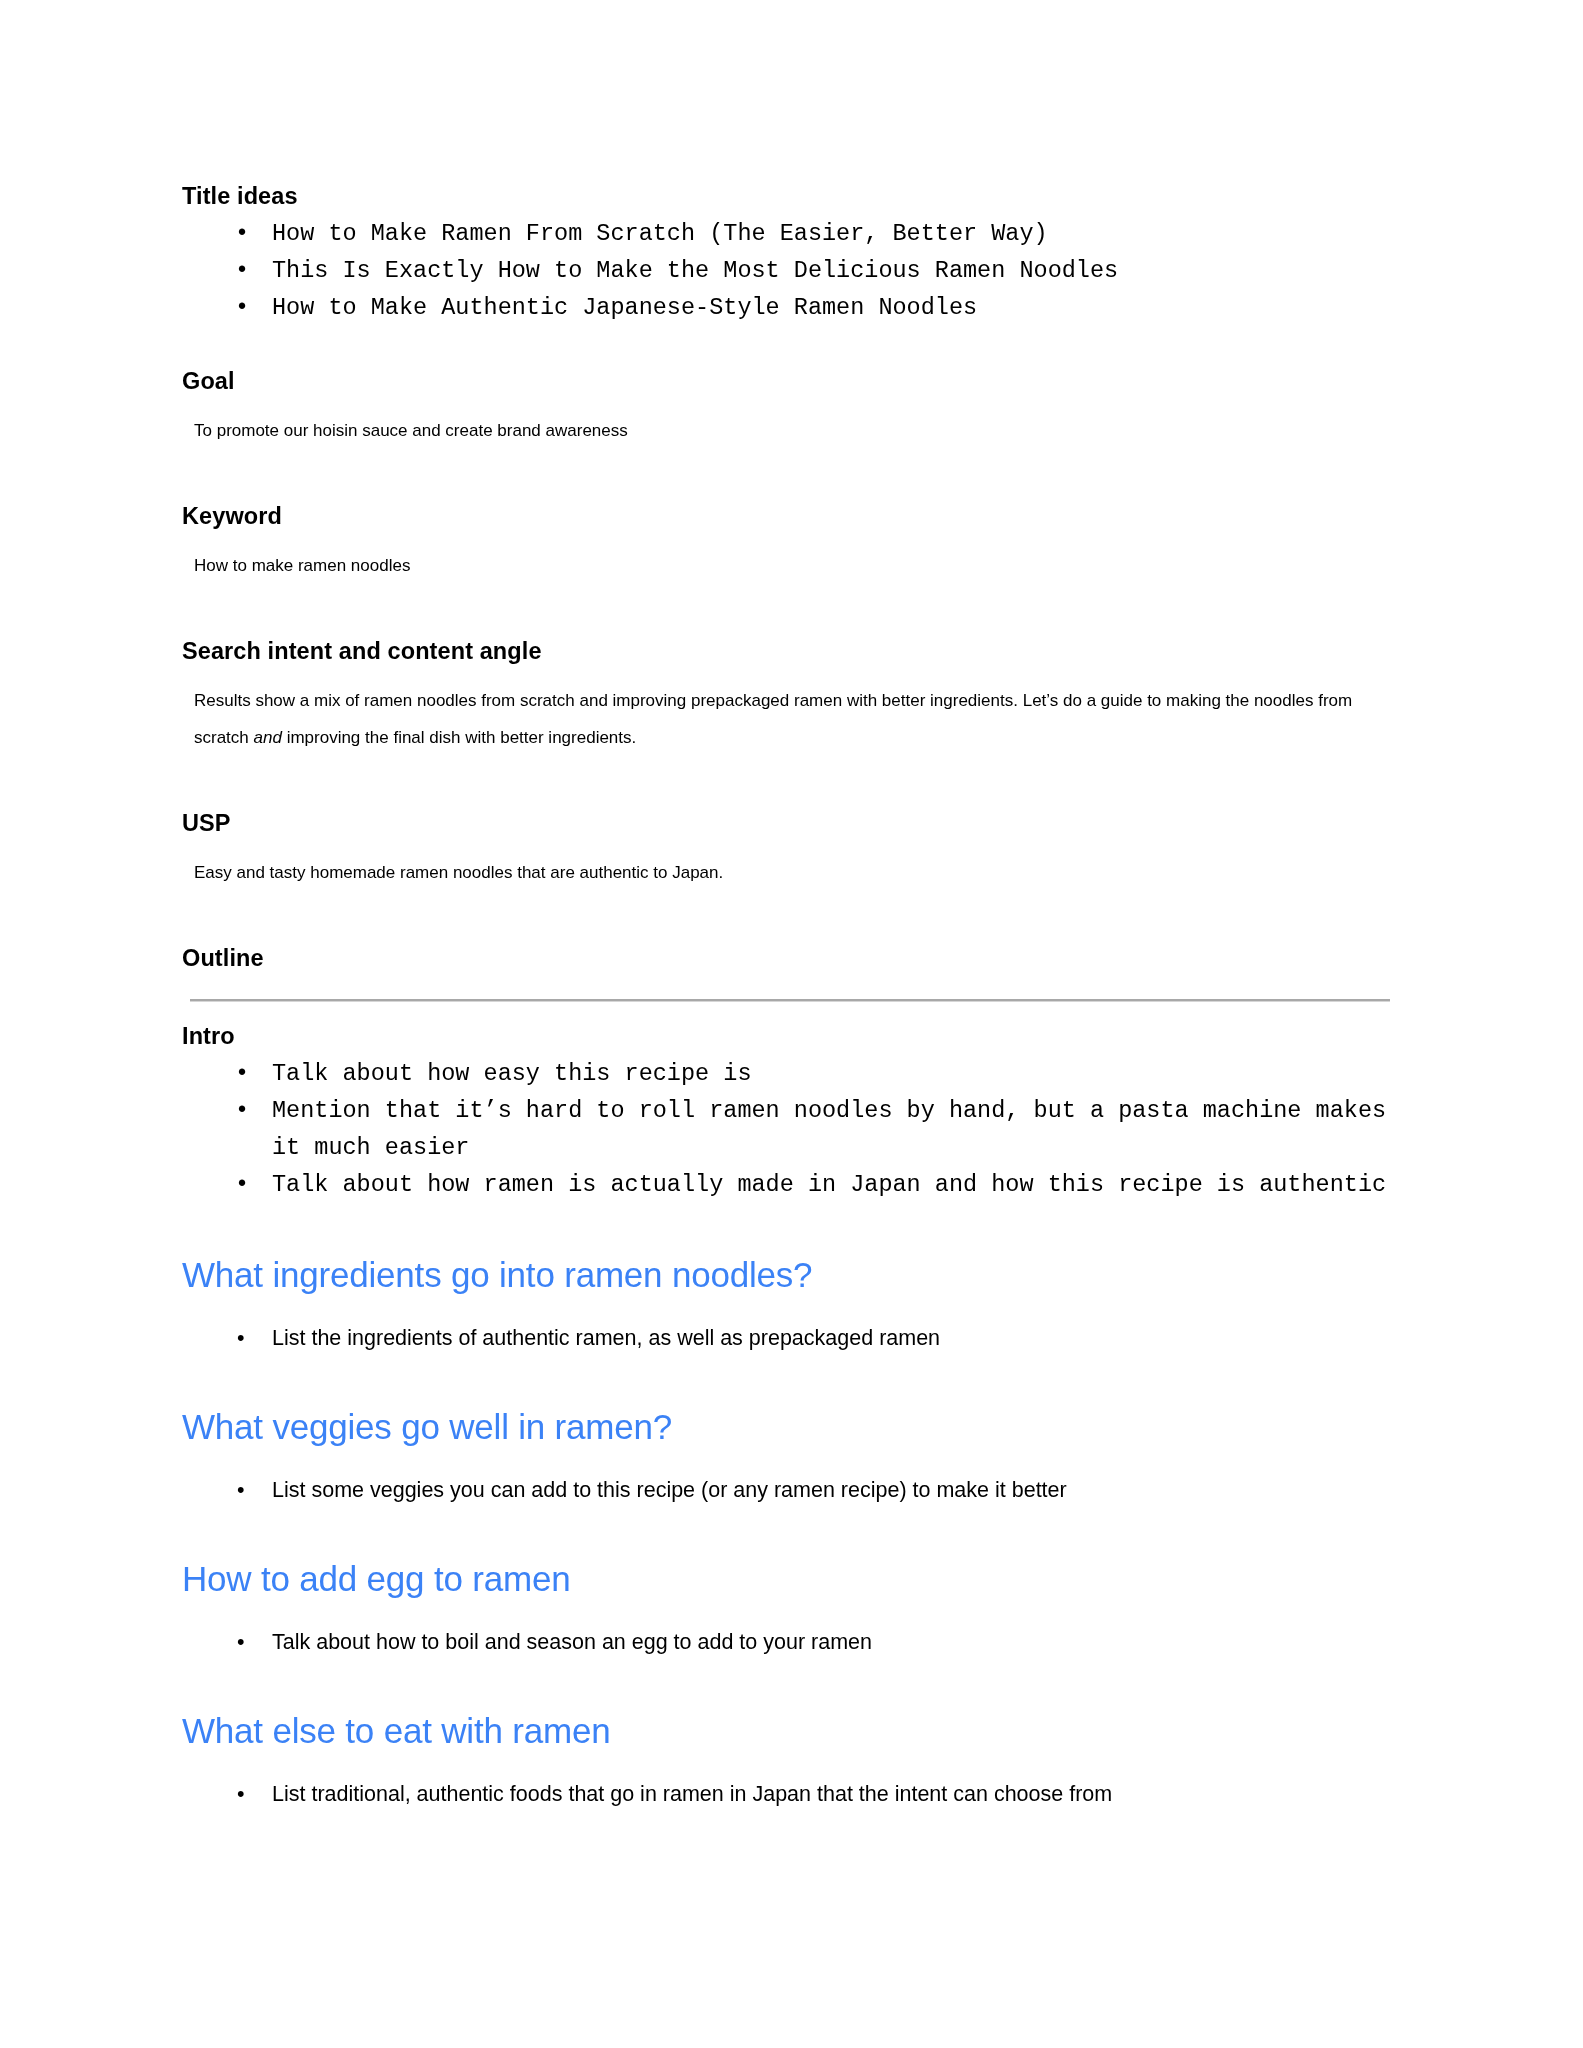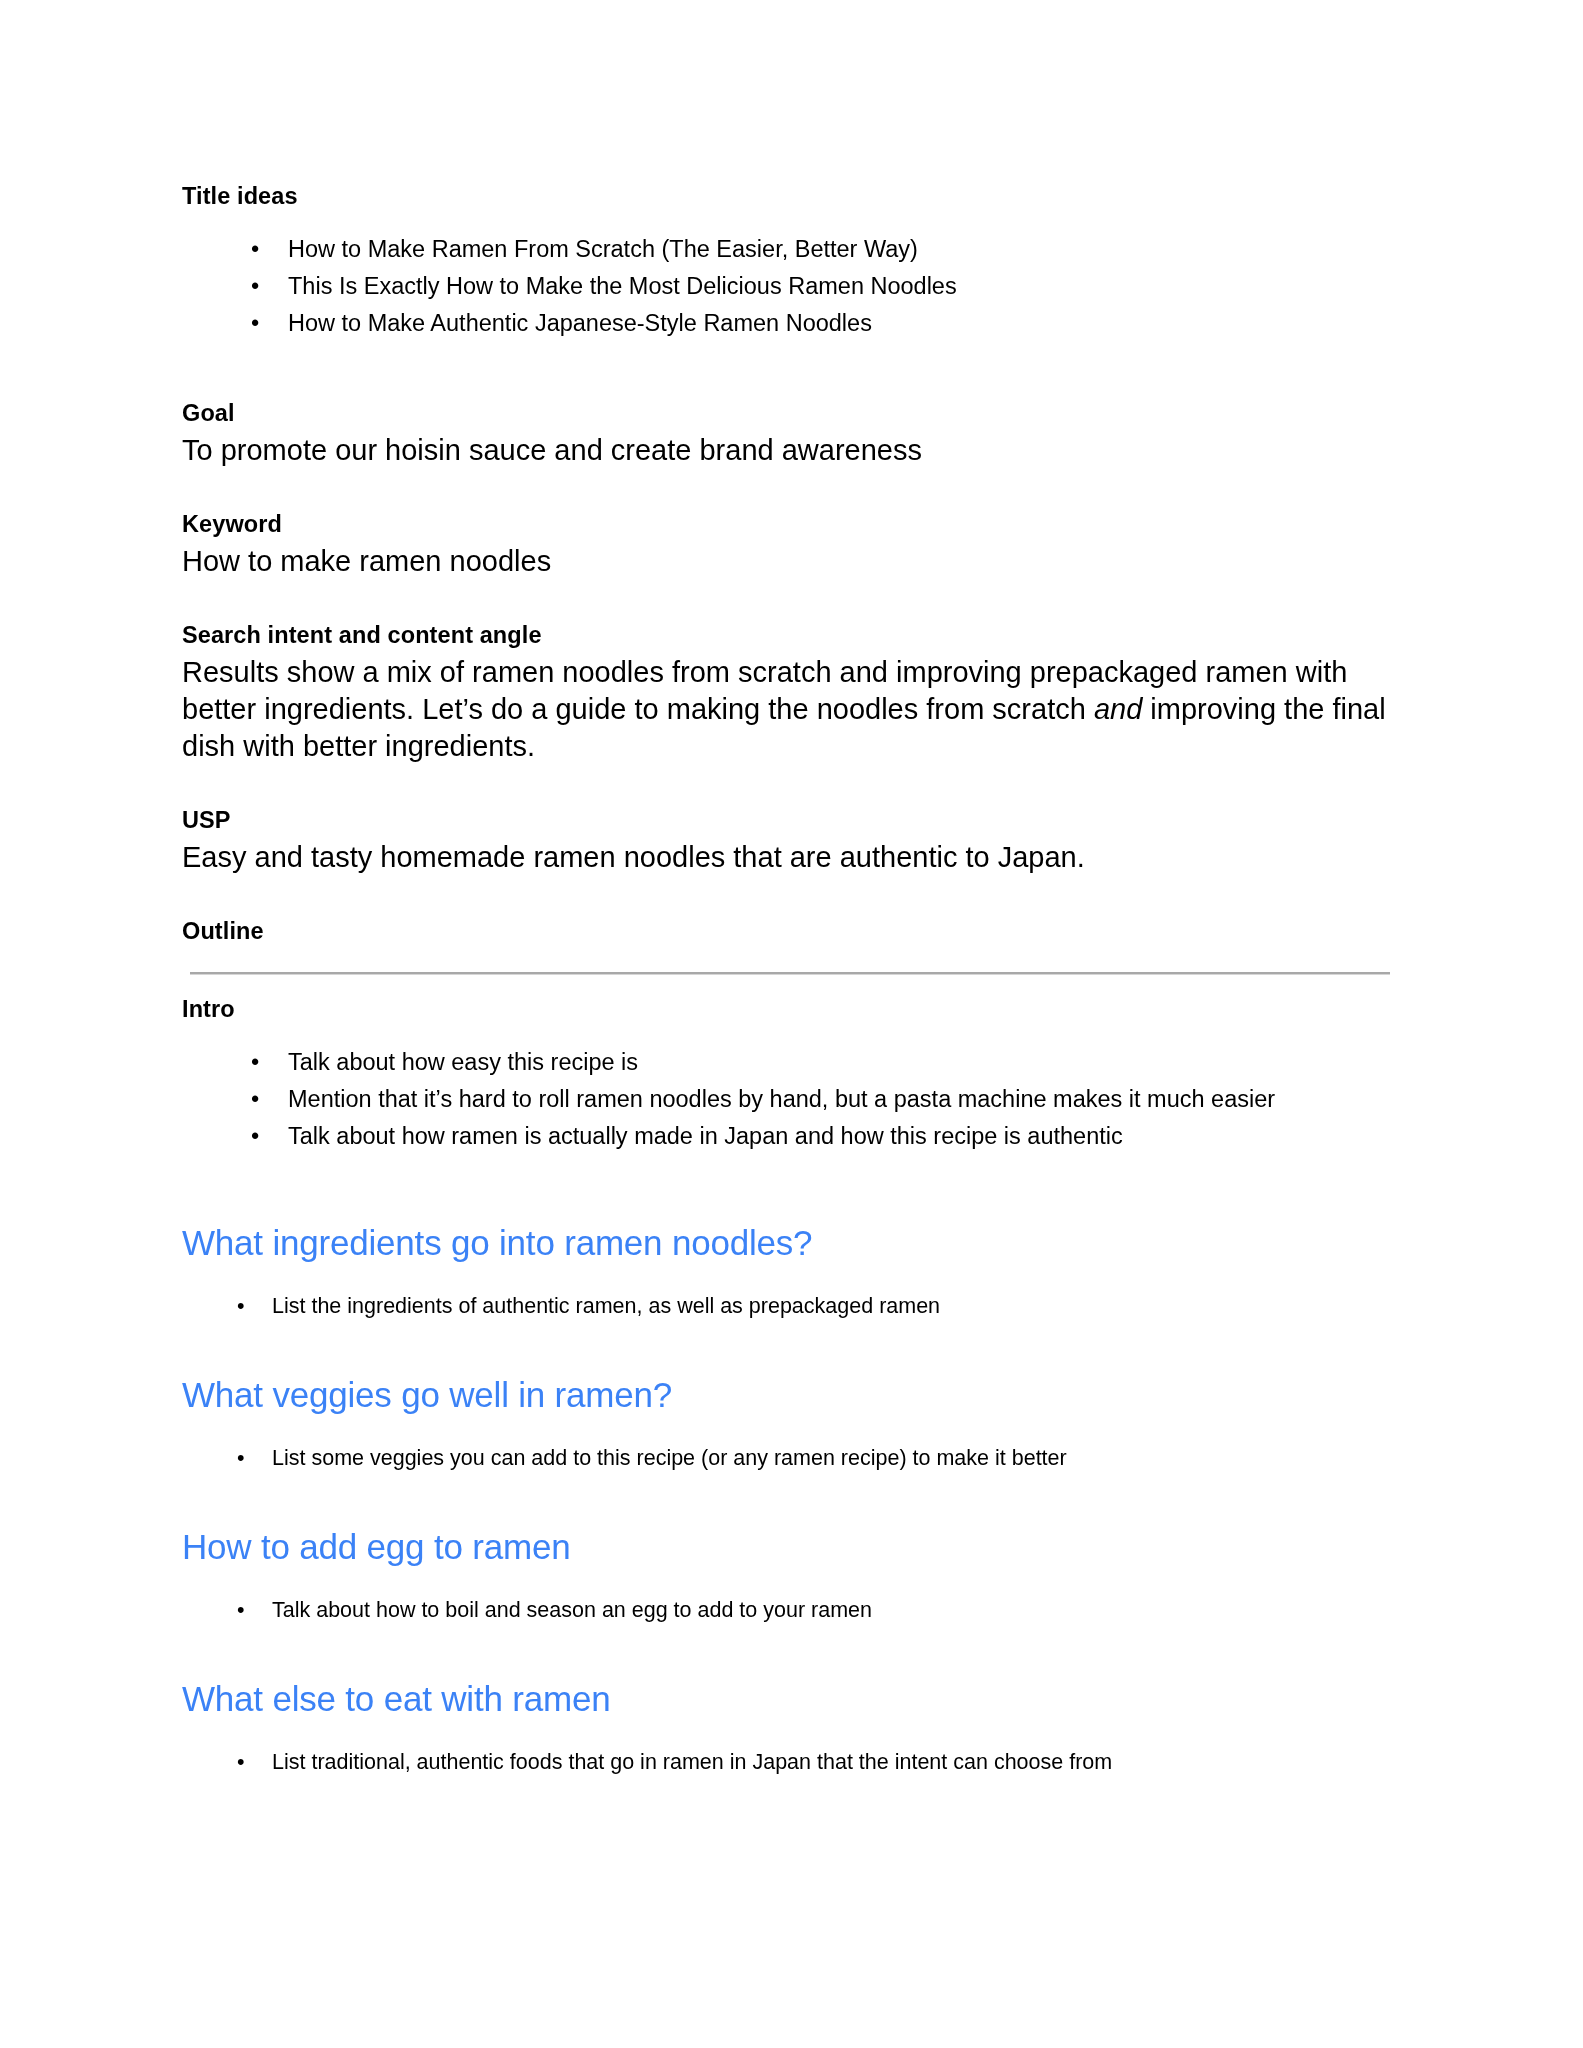--- a/index.html
+++ b/index.html
@@ -34,38 +34,39 @@
   
   .sec-label {
     font-size: 23.5px;
     font-weight: bold;
     line-height: 37px;
     letter-spacing: 0.1px;
     margin: 0;
   }
   
   .body-text {
-    font-size: 29px;
+    font-size: 17px;
     font-weight: normal;
     line-height: 37px;
-    margin: 0;
+    margin: 12px;
   }
   .body-text em {
     font-style: italic;
   }
   
   .gap {
     height: 37px;
   }
 
   
   ul.b-list {
     list-style: none;
-    margin: 16px;
+    margin: 0;
     padding: 0;
+    font-family: Liberation Mono, monospace;
   }
   ul.b-list > li {
     position: relative;
     padding-left: 90px;
     font-size: 23.5px;
     line-height: 37px;
     margin: 0;
   }
   ul.b-list > li .bullet {
     position: absolute;

